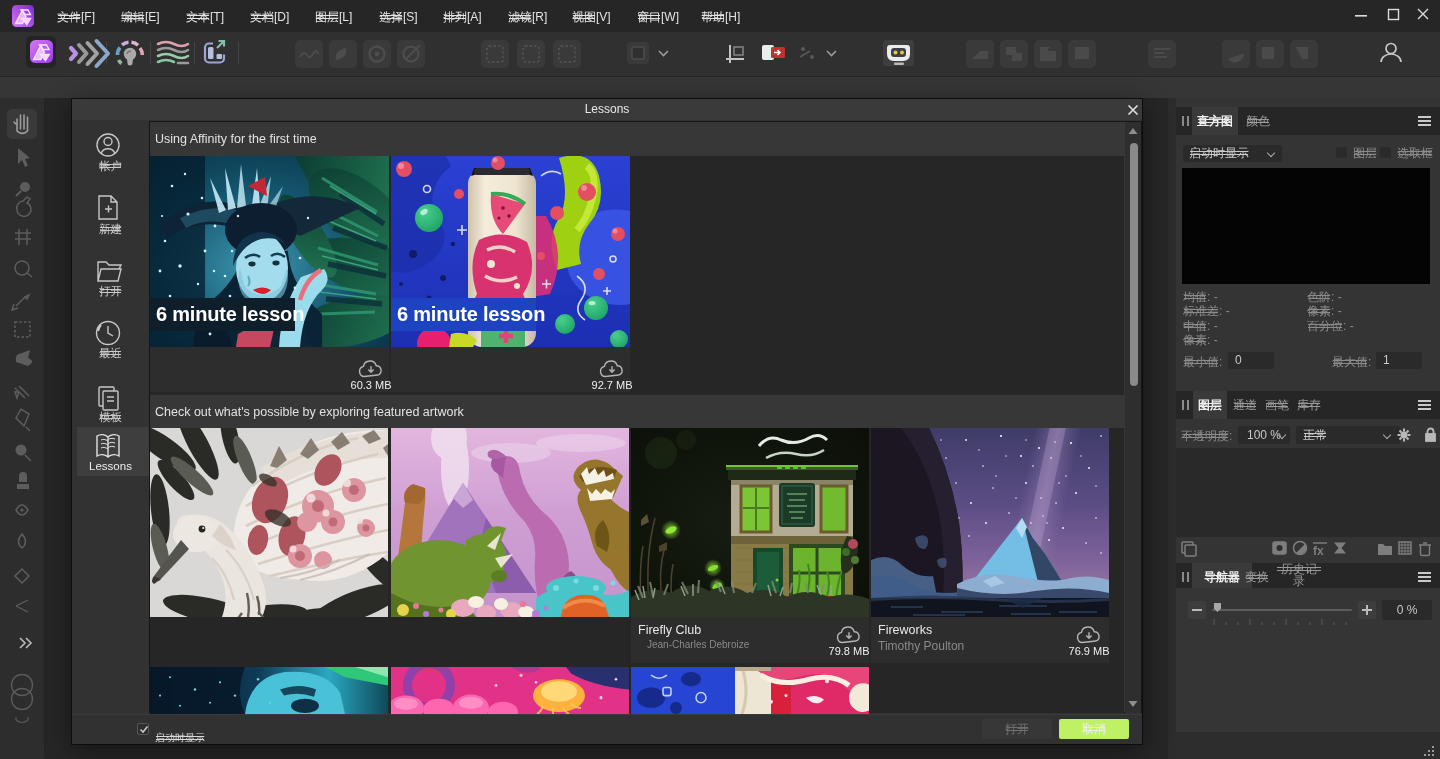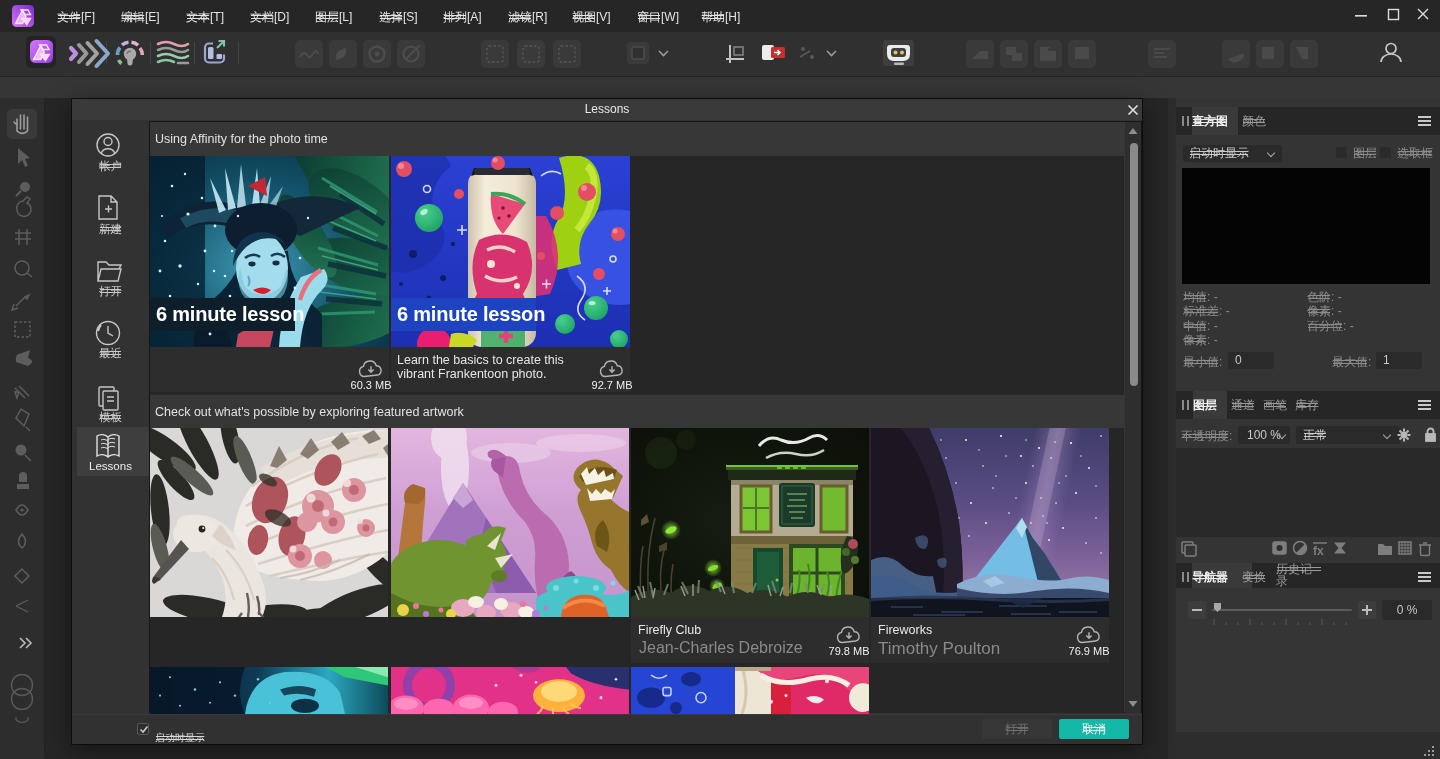--- a/index.html
+++ b/index.html
@@ -5,21 +5,21 @@
 .abs{position:absolute}
 .cj{display:inline-block;height:12px;line-height:12px;background-image:linear-gradient(currentColor,currentColor),linear-gradient(currentColor,currentColor);background-repeat:no-repeat;background-size:calc(100% - 2px) 1px,calc(100% - 2px) 1px;background-position:1px 4px,1px 7px}
 #menubar{position:absolute;left:0;top:0;width:1440px;height:32px;background:#262626;color:#e4e4e4;font-size:12px}
 .mitem{position:absolute;top:10px;white-space:nowrap;color:#e4e4e4}
 #toolbar{position:absolute;left:0;top:32px;width:1440px;height:44px;background:#303030}
 #ctxbar{position:absolute;left:0;top:76px;width:1440px;height:22px;background:#363636;border-top:1px solid #252525}
 #toolcol{position:absolute;left:0;top:98px;width:45px;height:661px;background:#2d2d2d;border-right:1px solid #232323}
 #rgutter{position:absolute;left:1168px;top:98px;width:8px;height:661px;background:#2c2c2c}
 #rpanel{position:absolute;left:1176px;top:98px;width:264px;height:661px;background:#343434}
 .tabbar{position:absolute;left:0;width:264px;height:28px;background:#262626}
-.tab{position:absolute;top:0;height:28px;line-height:28px;font-size:12px;color:#9a9a9a;text-align:left}
+.tab{position:absolute;top:0;height:28px;line-height:28px;font-size:12px;color:#9a9a9a;text-align:center}
 .tab.on{background:#3a3a3a;color:#ececec;font-weight:bold}
 .grip{position:absolute;left:6px;top:9px;width:7px;height:10px;border-left:2px solid #8a8a8a;border-right:2px solid #8a8a8a}
 .hamb{position:absolute;right:9px;top:9px;width:13px;height:10px;border-top:2px solid #c9c9c9;border-bottom:2px solid #c9c9c9}
 .hamb:after{content:"";position:absolute;left:0;top:2px;width:13px;height:2px;background:#c9c9c9}
 .ctrl{position:absolute;background:#2a2a2a;border-radius:2px;color:#c9c9c9;font-size:12px}
 .dim{color:#8b8b8b;font-size:12px;position:absolute}
 .chev{position:absolute;width:7px;height:7px}
 .chev:after{content:"";position:absolute;left:0;top:0;width:5px;height:5px;border-right:1.5px solid #aaa;border-bottom:1.5px solid #aaa;transform:rotate(45deg)}
 #dialog{position:absolute;left:71px;top:98px;width:1072px;height:647px;background:#323232;border:1px solid #0c0c0c;box-shadow:0 6px 24px rgba(0,0,0,.45)}
 #dtitle{position:absolute;left:0;top:0;width:100%;height:21px;background:#3a3a3a;color:#e8e8e8;font-size:12px;text-align:center;line-height:21px}
@@ -358,21 +358,21 @@
 <div class="slab" style="top:61px"><span class="cj">帐户</span></div>
 <div class="slab" style="top:124px"><span class="cj">新建</span></div>
 <div class="slab" style="top:186px"><span class="cj">打开</span></div>
 <div class="slab" style="top:248px"><span class="cj">最近</span></div>
 <div class="slab" style="top:312px"><span class="cj">模板</span></div>
 <div class="slab" style="top:361px;color:#ececec">Lessons</div>
 </div>
 <div id="dcontent">
 <div class="darkrow" style="left:0;top:34px;width:974px;height:239px"></div>
 <div class="darkrow" style="left:0;top:306px;width:974px;height:285px"></div>
-<div class="sechead" style="left:5px;top:10px">Using Affinity for the photo time</div>
+<div class="sechead" style="left:5px;top:10px">Using Affinity for the first time</div>
 <div class="sechead" style="left:5px;top:283px">Check out what's possible by exploring featured artwork</div>
 <div class="card" style="left:0;top:34px;width:239px;height:191px" id="art-elena"><svg width="239" height="191" viewBox="0 0 239 191">
 <defs>
 <radialGradient id="eg1" cx="0.45" cy="0.58" r="0.8">
               <stop offset="0" stop-color="#3f98b2"></stop>
               <stop offset="0.5" stop-color="#14566e"></stop>
               <stop offset="1" stop-color="#062a3c"></stop>
             </radialGradient>
 <linearGradient id="eg2" x1="0" y1="0" x2="1" y2="0.3">
               <stop offset="0" stop-color="#0b3c32"></stop>
@@ -537,21 +537,20 @@
 <div class="badge" style="top:176px;width:145px;background:#0e1f2b">6 minute lesson</div>
 <div class="badge" style="left:241px;top:176px;width:145px;background:#1d43c0">6 minute lesson</div>
 <div class="trow" style="left:0;top:225px;width:239px;height:45px">
         <svg class="cloud" style="left:208px;top:13px" width="27" height="19" viewBox="0 0 27 19">
           <path d="M6.5 17.5 a5.5 5.5 0 0 1 -1 -10.8 a7 7 0 0 1 13.6 -0.6 a5 5 0 0 1 1.4 9.8 z" fill="none" stroke="#b4b4b4" stroke-width="1.5"></path>
           <path d="M13.5 6.5 v6 m-2.8 -2.5 l2.8 3 l2.8 -3" stroke="#b4b4b4" stroke-width="1.5" fill="none"></path>
         </svg>
         <div class="mb" style="left:196px;top:32px;width:50px">60.3 MB</div>
       </div>
 <div class="trow" style="left:241px;top:225px;width:239px;height:45px">
-        <div class="abs" style="left:6px;top:6px;line-height:14px">Learn the basics to create this<br>vibrant Frankentoon photo.</div>
         <svg class="cloud" style="left:208px;top:13px" width="27" height="19" viewBox="0 0 27 19">
           <path d="M6.5 17.5 a5.5 5.5 0 0 1 -1 -10.8 a7 7 0 0 1 13.6 -0.6 a5 5 0 0 1 1.4 9.8 z" fill="none" stroke="#b4b4b4" stroke-width="1.5"></path>
           <path d="M13.5 6.5 v6 m-2.8 -2.5 l2.8 3 l2.8 -3" stroke="#b4b4b4" stroke-width="1.5" fill="none"></path>
         </svg>
         <div class="mb" style="left:196px;top:32px;width:50px">92.7 MB</div>
       </div>
 <div class="card" style="left:0;top:306px;width:238px;height:189px" id="art-bird"><svg width="238" height="189" viewBox="0 0 238 189">
 <rect width="238" height="189" fill="#d9d8d6"></rect>
 <g fill="#2a2b26">
 <ellipse cx="14" cy="20" rx="38" ry="11" transform="rotate(35 14 20)"></ellipse>
@@ -883,30 +882,30 @@
 <path d="M86 160 q40 10 78 3 q40 -6 74 2 l0 8 l-152 0 Z" fill="#39496c"></path>
 <path d="M0 170 L238 170 L238 189 L0 189 Z" fill="#10141f"></path>
 <path d="M0 170 q60 -5 120 0 q60 4 118 0 l0 3 q-58 4 -118 0 q-60 -4 -120 0 Z" fill="#2a3850" opacity="0.8"></path>
 <g stroke="#344a6e" stroke-width="1.4" opacity="0.75">
             <path d="M20 179 h32 M70 184 h42 M128 178 h48 M188 184 h38 M42 187 h52 M140 186 h40"></path>
           </g>
 <path d="M132 170 l20 10 l20 -10 Z" fill="#1d2c46" opacity="0.8"></path>
 </svg></div>
 <div class="trow" style="left:481px;top:495px;width:238px;height:46px">
         <div class="ttl" style="left:7px;top:6px">Firefly Club</div>
-        <div class="abs auth" style="left:8px;top:22px;font-size:16px">Jean-Charles Debroize</div>
+        <div class="abs auth" style="left:16px;top:22px;font-size:10px">Jean-Charles Debroize</div>
         <svg class="cloud" style="left:205px;top:9px" width="27" height="19" viewBox="0 0 27 19">
           <path d="M6.5 17.5 a5.5 5.5 0 0 1 -1 -10.8 a7 7 0 0 1 13.6 -0.6 a5 5 0 0 1 1.4 9.8 z" fill="none" stroke="#b4b4b4" stroke-width="1.5"></path>
           <path d="M13.5 6.5 v6 m-2.8 -2.5 l2.8 3 l2.8 -3" stroke="#b4b4b4" stroke-width="1.5" fill="none"></path>
         </svg>
         <div class="mb" style="left:193px;top:28px;width:50px">79.8 MB</div>
       </div>
 <div class="trow" style="left:721px;top:495px;width:238px;height:46px">
         <div class="ttl" style="left:7px;top:6px">Fireworks</div>
-        <div class="abs auth" style="left:7px;top:22px;font-size:17px">Timothy Poulton</div>
+        <div class="abs auth" style="left:7px;top:22px;font-size:12px">Timothy Poulton</div>
         <svg class="cloud" style="left:205px;top:9px" width="27" height="19" viewBox="0 0 27 19">
           <path d="M6.5 17.5 a5.5 5.5 0 0 1 -1 -10.8 a7 7 0 0 1 13.6 -0.6 a5 5 0 0 1 1.4 9.8 z" fill="none" stroke="#b4b4b4" stroke-width="1.5"></path>
           <path d="M13.5 6.5 v6 m-2.8 -2.5 l2.8 3 l2.8 -3" stroke="#b4b4b4" stroke-width="1.5" fill="none"></path>
         </svg>
         <div class="mb" style="left:193px;top:28px;width:50px">76.9 MB</div>
       </div>
 <div class="card" style="left:0;top:545px;width:238px;height:47px" id="art-r1"><svg width="238" height="47" viewBox="0 0 238 46" preserveAspectRatio="none">
 <defs>
             <linearGradient id="r1g" x1="0" y1="0" x2="1" y2="0">
               <stop offset="0" stop-color="#081a30"></stop>
@@ -999,15 +998,15 @@
       </svg>
 <div class="sb" style="left:979.5px;top:21px;width:8px;height:243px"></div>
 </div>
 <div id="dfooter">
 <div class="abs" style="left:65px;top:8px;width:12px;height:12px;background:#2e2e2e;border:1px solid #565656;border-radius:2px"></div>
 <svg class="abs" style="left:67px;top:10px" width="10" height="9">
         <path d="M1.5 4.5 L4 7 L8.5 1.5" stroke="#c9c9c9" stroke-width="1.6" fill="none"></path>
       </svg>
 <span class="abs" style="left:83px;top:17px;font-size:10px;color:#d8d8d8"><span class="cj">启动时显示</span></span>
 <div class="abs" style="left:910px;top:4px;width:70px;height:20px;background:#373737;border-radius:2px;color:#6f6f6f;font-size:12px;text-align:center;line-height:20px"><span class="cj">打开</span></div>
-<div class="abs" style="left:987px;top:4px;width:70px;height:20px;background:#14b8a6;border-radius:2px;color:#ededed;font-size:12px;text-align:center;line-height:20px"><span class="cj">取消</span></div>
+<div class="abs" style="left:987px;top:4px;width:70px;height:20px;background:#bef264;border-radius:2px;color:#ededed;font-size:12px;text-align:center;line-height:20px"><span class="cj">取消</span></div>
 </div>
 </div>
 
 </body></html>

